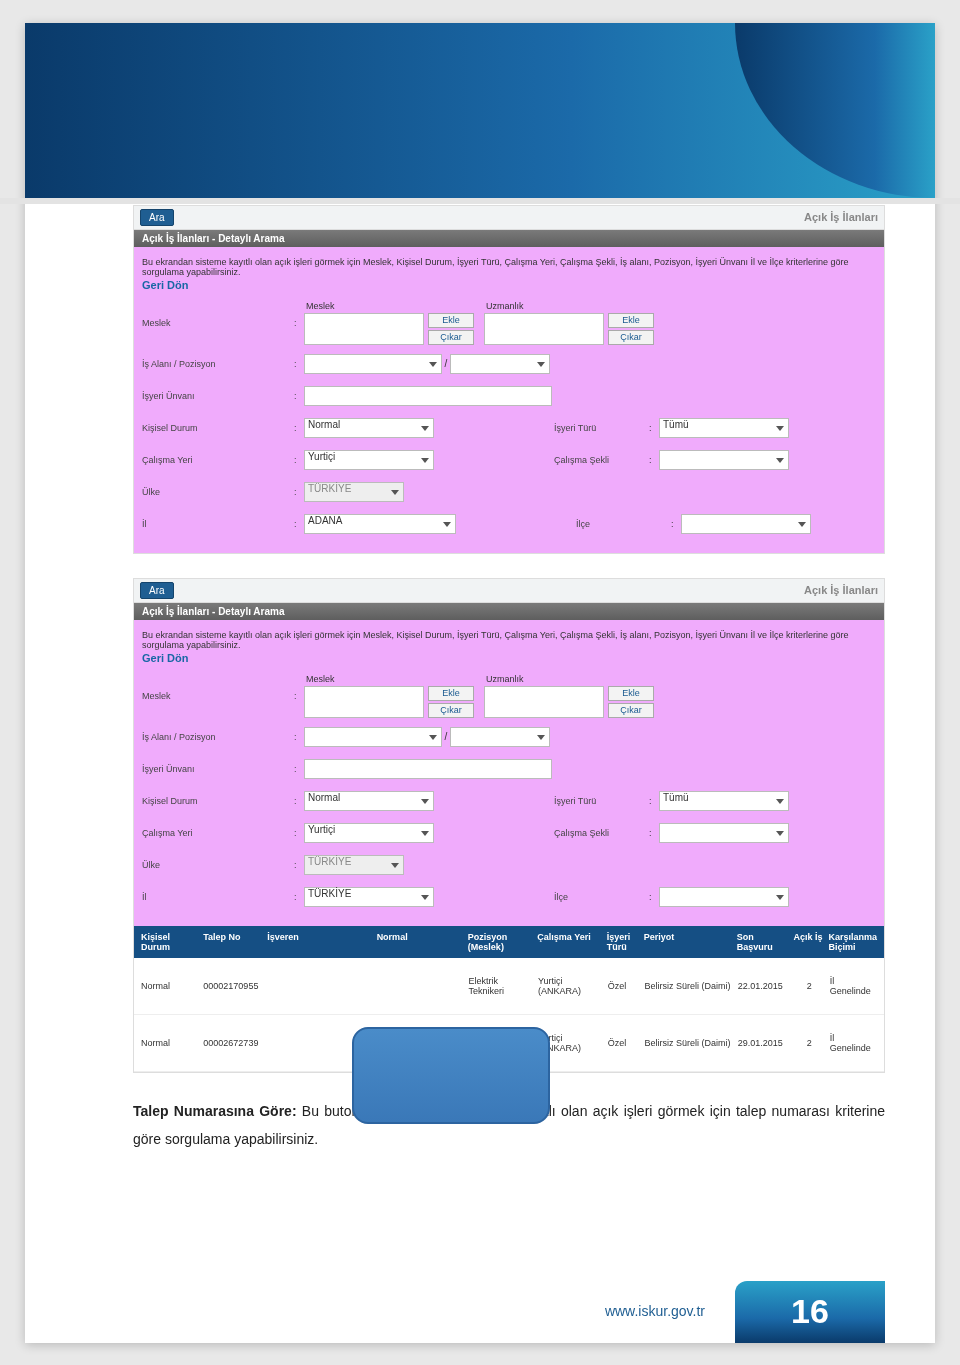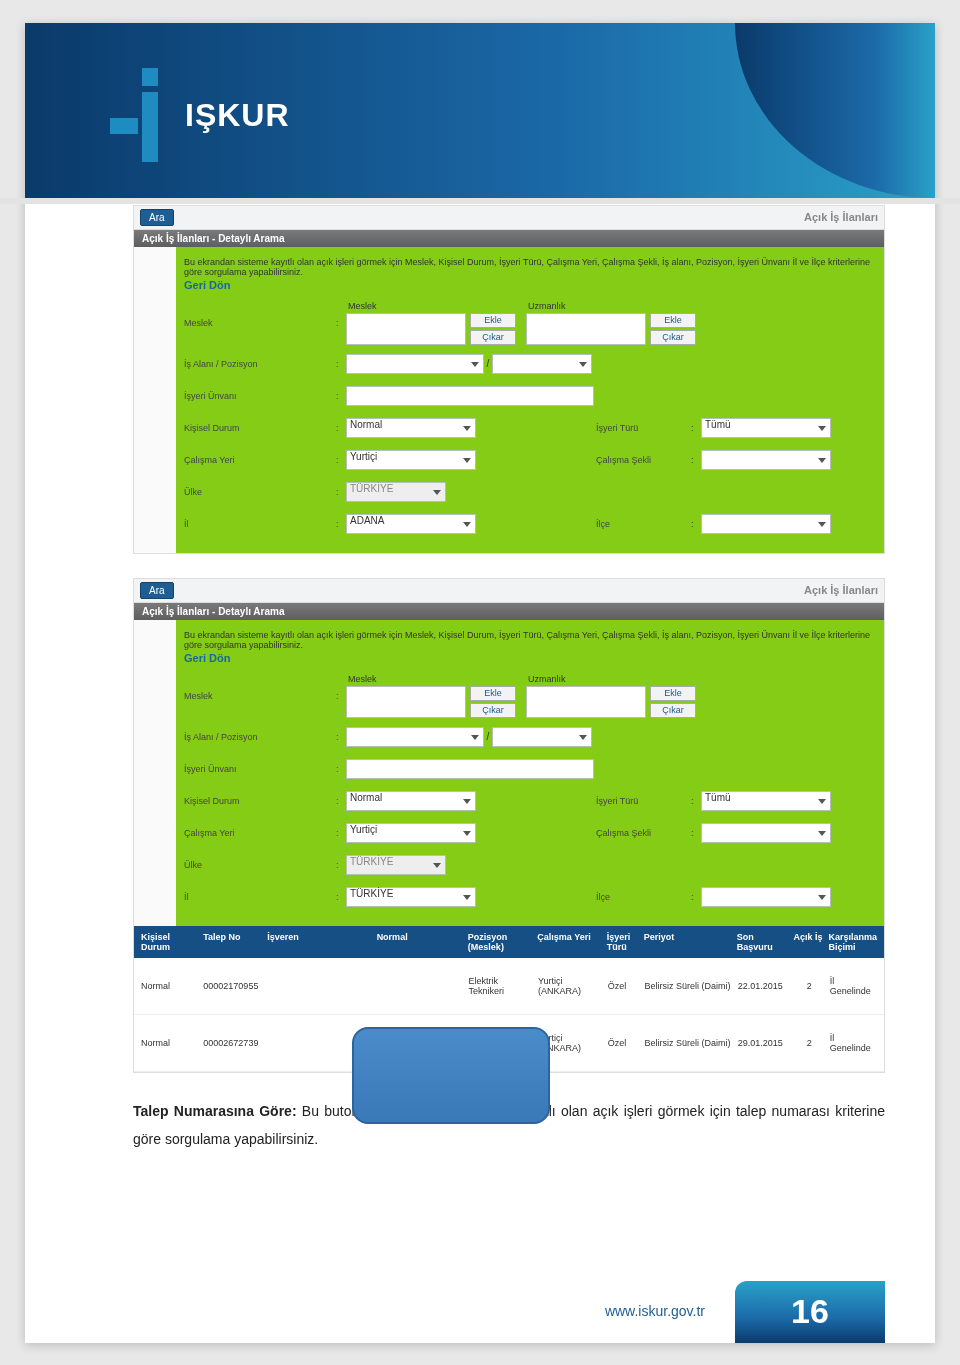--- a/index.html
+++ b/index.html
@@ -53,21 +53,21 @@
   }
   .btn-ara {
     background: #1f5e92; color: #fff; font-size: 10px; padding: 2px 8px;
     border: 1px solid #14446c; border-radius: 2px;
   }
   .right-title { color: #888; font-size: 11px; font-weight: bold; }
   .panel-title {
     background: #707070; background: linear-gradient(#7a7a7a,#5e5e5e);
     color: #fff; font-size: 10px; font-weight: bold; padding: 3px 8px;
   }
-  .panel-body { padding: 10px 8px 10px 8px; background: #84cc16; margin-left: 42px; }
+  .panel-body { padding: 10px 8px 10px 8px; background: #f0abfc; }
   .intro { font-size: 9px; color: #333; margin-bottom: 2px; }
   .geridon { color: #1867a5; font-weight: bold; font-size: 11px; margin-bottom: 10px; display: inline-block; }
 
   .form-row { display: flex; align-items: center; margin-bottom: 6px; min-height: 26px; }
   .lbl { width: 152px; font-size: 9px; color: #444; }
   .colon { width: 10px; font-size: 9px; color: #444; }
   .input, .select {
     border: 1px solid #bbb; background: #fff; height: 20px; font-size: 10px;
     padding: 0 3px;
   }
@@ -154,28 +154,20 @@
   .foot-num { color: #fff; font-size: 34px; font-weight: bold; }
 </style>
 </head>
 <body>
 
 <div class="outer">
   <div class="page">
     <div class="banner"></div>
     <div class="corner"></div>
     <div class="banner-bottom-strip"></div>
-    <div class="logo">
-      <div class="logo-mark">
-        <div class="v1"></div>
-          <div class="v2"></div>
-          <div class="h1"></div>
-      </div>
-      <div class="logo-text">IŞKUR</div>
-    </div>
 
     <div class="content">
 
       <div class="app">
         <div class="app-toolbar">
           <div class="btn-ara">Ara</div>
           <div class="right-title">Açık İş İlanları</div>
         </div>
         <div class="panel-title">Açık İş İlanları - Detaylı Arama</div>
         <div class="panel-body">
@@ -246,21 +238,21 @@
 
           <div class="form-row">
             <div class="lbl">Ülke</div>
             <div class="colon">:</div>
             <div class="select readonly" style="width:100px">TÜRKİYE</div>
           </div>
 
           <div class="form-row two-col">
             <div class="lbl">İl</div>
             <div class="colon">:</div>
-            <div class="select" style="width:130px">ADANA</div>
+            <div class="select" style="width:152px">ADANA</div>
             <div class="gap"></div>
             <div class="lbl2">İlçe</div>
             <div class="colon2">:</div>
             <div class="select" style="width:130px"></div>
           </div>
         </div>
       </div>
 
 
       <div class="app">

